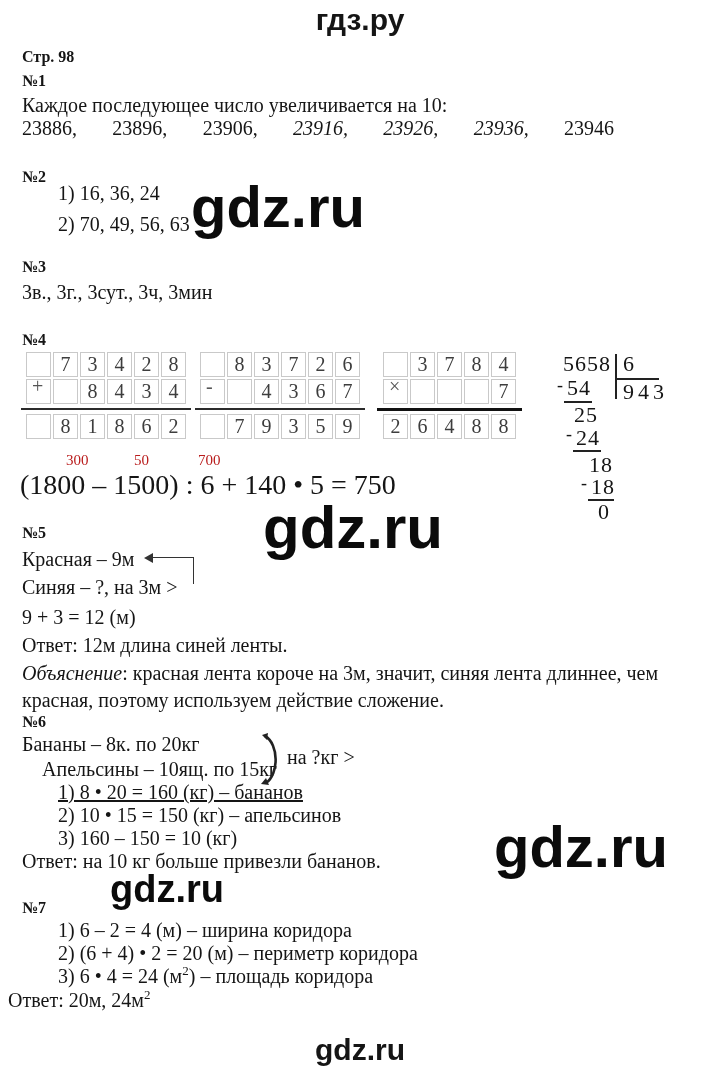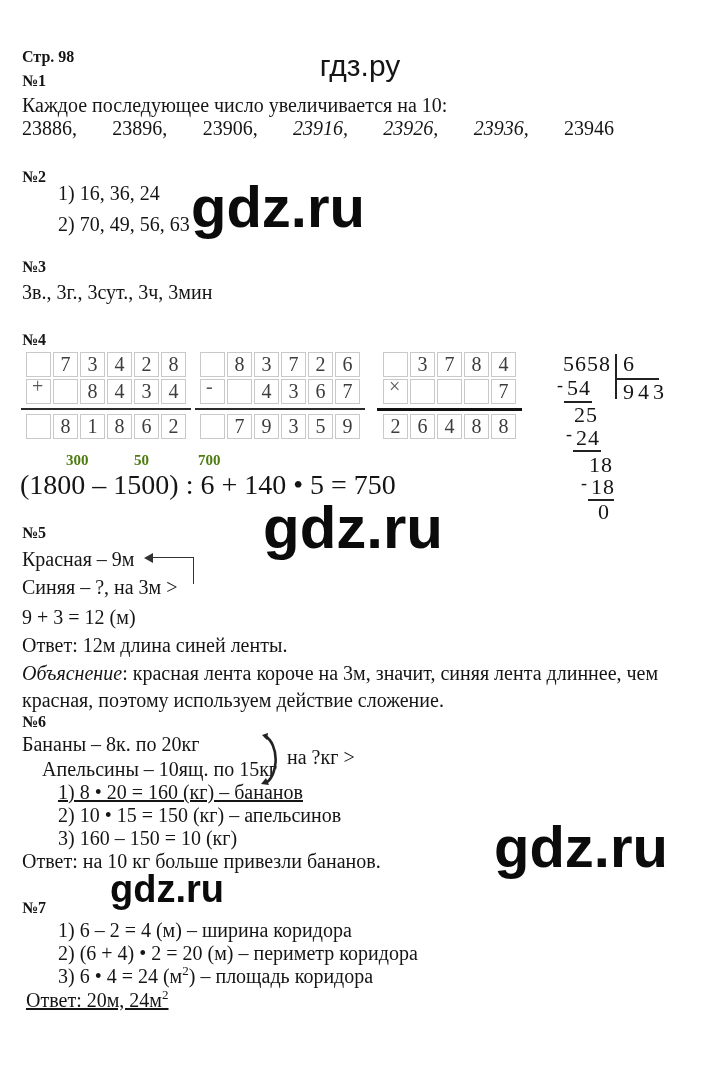--- a/index.html
+++ b/index.html
@@ -1,25 +1,25 @@
 <!DOCTYPE html>
 <html><head>
 <meta charset="utf-8">
 <style>
   html,body{margin:0;padding:0;background:#ffffff;}
   .page{position:relative;width:720px;height:1069px;background:#fff;overflow:hidden;
         font-family:"Liberation Serif",serif;color:#151515;}
   .abs{position:absolute;}
   .sans{font-family:"Liberation Sans",sans-serif;}
-  .bold{font-weight:normal;margin-top:46px;}
+  .bold{font-weight:bold;}
   .italic{font-style:italic;}
   .line{font-size:20px;line-height:22px;white-space:nowrap;}
   .numlabel{font-size:16px;font-weight:bold;line-height:22px;}
   .wm{font-family:"Liberation Sans",sans-serif;font-weight:bold;color:#0b0b0b;line-height:1;white-space:nowrap;}
-  .hint{font-size:15px;line-height:16px;color:#4d7c0f;font-weight:bold;}
+  .hint{font-size:15px;line-height:16px;color:#b91c1c;}
   .expr{font-size:28px;line-height:24px;white-space:nowrap;}
   
   .atable{position:absolute;display:grid;grid-template-rows:25px 25px 6px 25px;gap:2px;}
   .cell{border:1px solid #c9c9c9;display:flex;align-items:center;justify-content:center;
         font-size:20px;color:#3d3d3d;background:#fff;}
   .sumline{grid-column:1/-1;grid-row:3;align-self:center;height:2px;background:#2b2b2b;margin:0 -5px;}
   .sumline.thick{height:3px;background:#111;margin:0 -6px;}
   .opsym{position:absolute;left:6px;top:23px;font-size:20px;color:#555;}
   
   .division{position:absolute;left:545px;top:350px;width:130px;height:180px;font-size:22px;line-height:22px;}
@@ -176,17 +176,17 @@
   <div class="abs line" style="left:58px;top:804px;">2) 10 • 15 = 150 (кг) – апельсинов</div>
   <div class="abs line" style="left:58px;top:827px;">3) 160 – 150 = 10 (кг)</div>
   <div class="abs line" style="left:22px;top:850px;">Ответ: на 10 кг больше привезли бананов.</div>
   <div class="abs wm" style="left:110px;top:870px;font-size:38px;">gdz.ru</div>
   <div class="abs wm" style="left:494px;top:818px;font-size:58px;">gdz.ru</div>
 
   <div class="abs numlabel" style="left:22px;top:897px;">№7</div>
   <div class="abs line" style="left:58px;top:919px;">1) 6 – 2 = 4 (м) – ширина коридора</div>
   <div class="abs line" style="left:58px;top:942px;">2) (6 + 4) • 2 = 20 (м) – периметр коридора</div>
   <div class="abs line" style="left:58px;top:965px;"><span>3) 6 • 4 = 24 (м</span><span class="sup">2</span><span>) – площадь коридора</span></div>
-  <div class="abs line" style="left:26px;top:989px;text-decoration:underline;"><span>Ответ: 20м, 24м</span><span class="sup">2</span></div>
+  <div class="abs line" style="left:8px;top:989px;"><span>Ответ: 20м, 24м</span><span class="sup">2</span></div>
 
   <div class="abs footer sans bold" style="top:1033px;font-size:30px;">gdz.ru</div>
 
 </div>
 
 </body></html>

